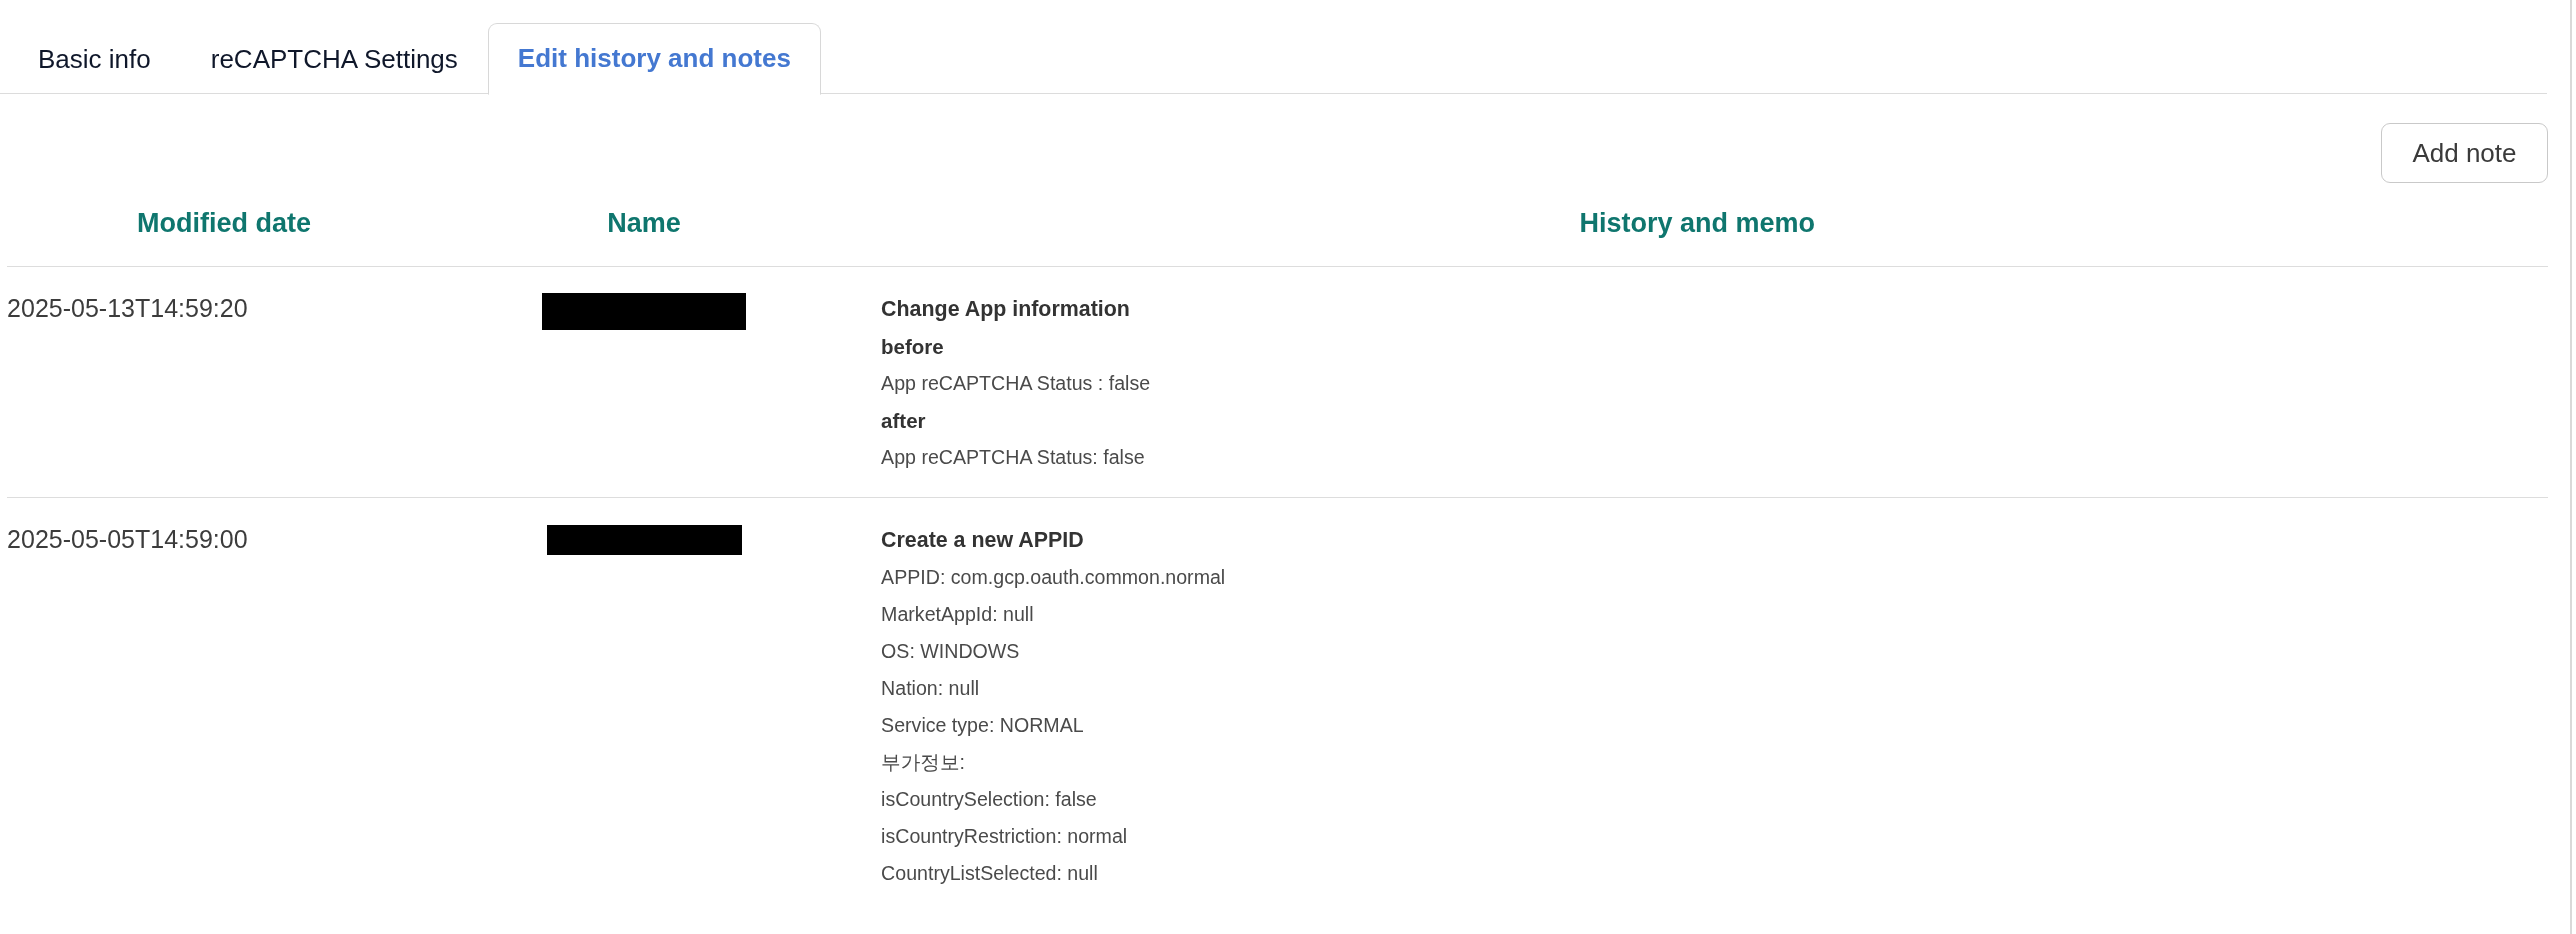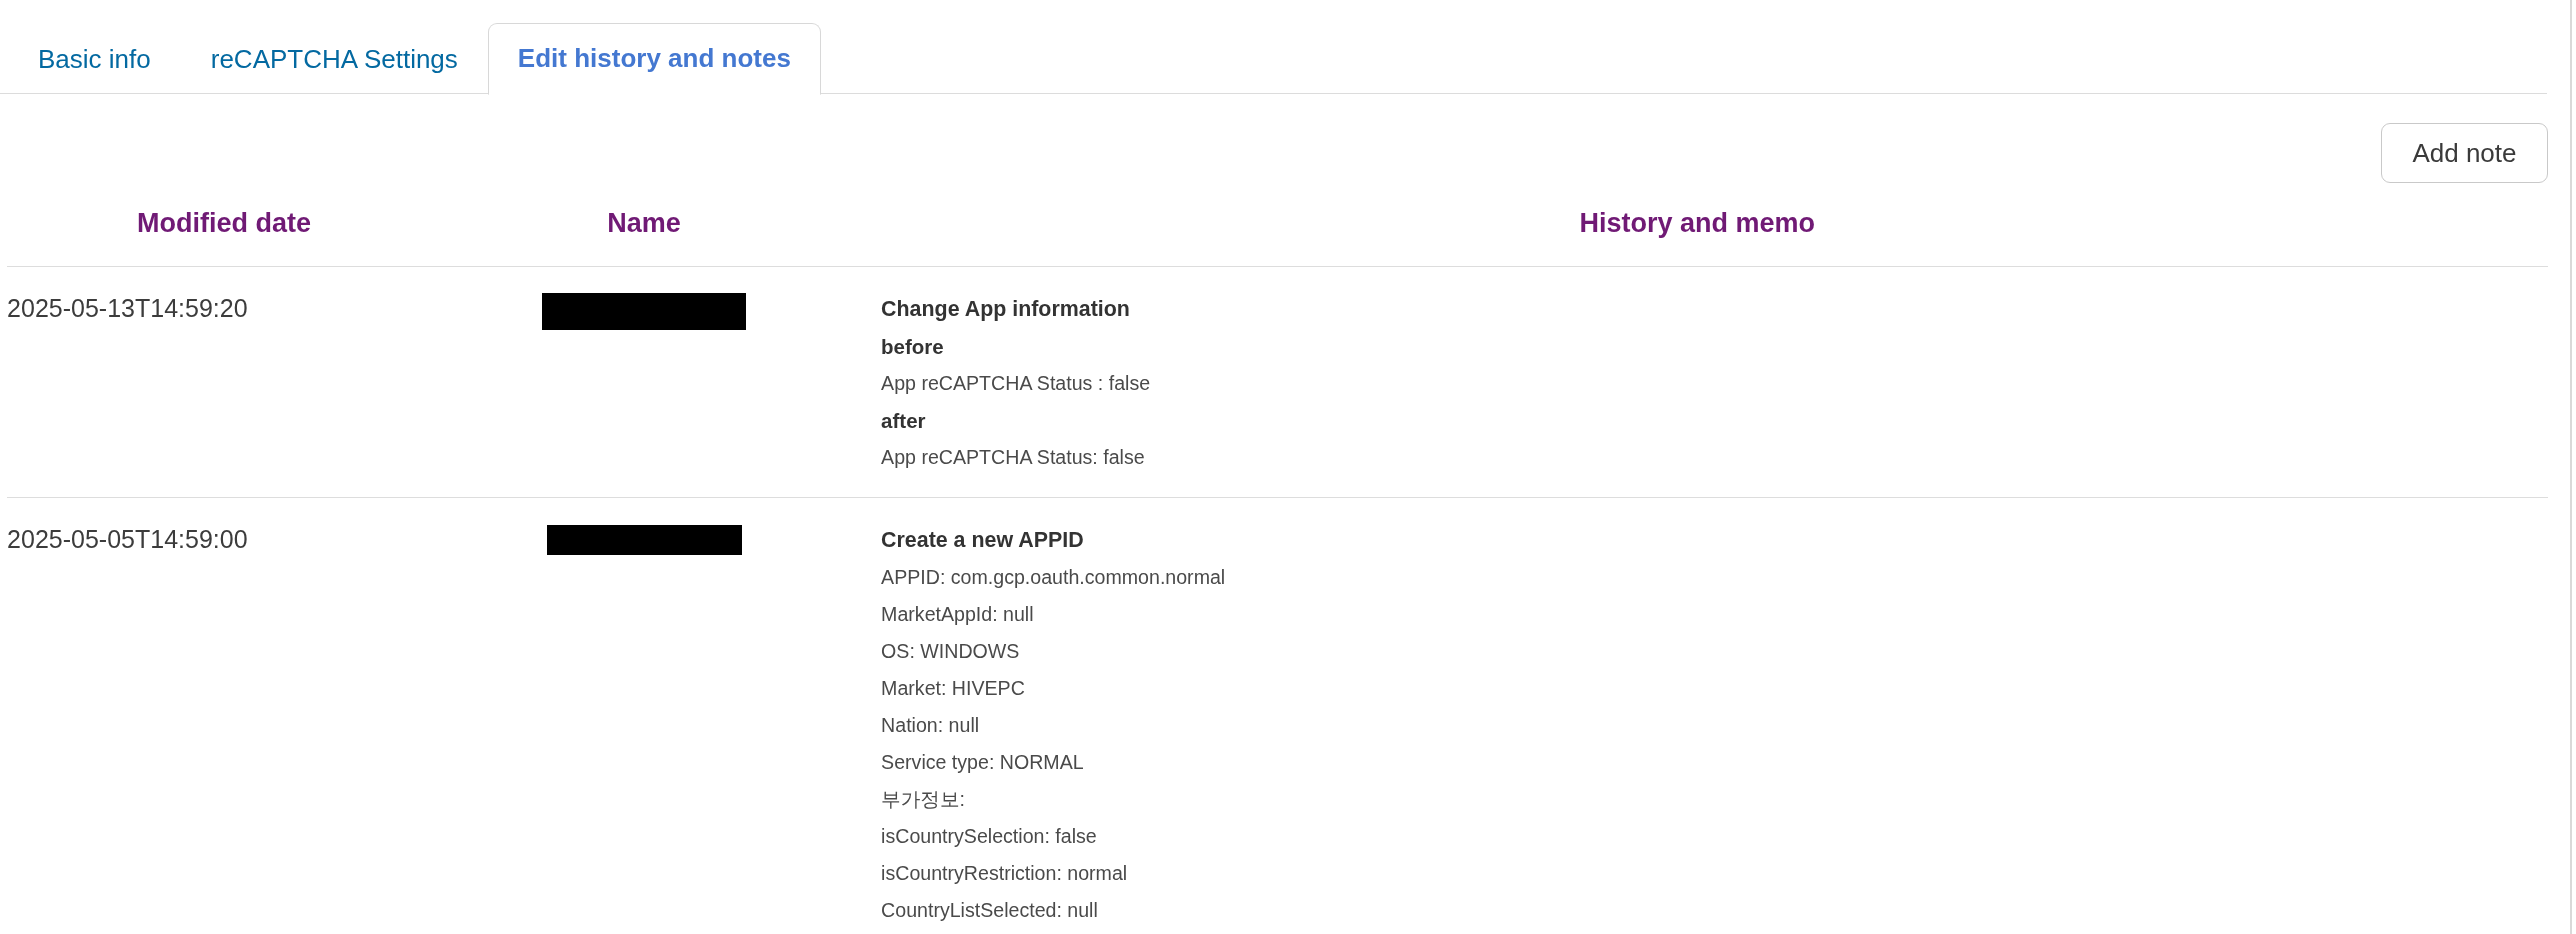--- a/index.html
+++ b/index.html
@@ -18,21 +18,21 @@
     border-bottom: 1.8px solid #dcdcdc;
     height: 94px;
     width: 2547px;
   }
   .tab {
     height: 72px;
     padding: 0 29px;
     display: flex;
     align-items: center;
     font-size: 26px;
-    color: #0369a1;
+    color: #0f172a;
     cursor: pointer;
     border: 1.8px solid transparent;
     border-bottom: none;
     margin-bottom: -1.8px;
     border-radius: 9px 9px 0 0;
     white-space: nowrap;
   }
   .tab.active {
     color: #4478d1;
     font-weight: bold;
@@ -72,21 +72,21 @@
   
   .table { width: 100%; }
   .thead {
     display: flex;
     border-bottom: 1.8px solid #dddddd;
     padding: 25px 0 27px 0;
   }
   .th {
     font-size: 27px;
     font-weight: bold;
-    color: #701a75;
+    color: #0f766e;
     text-align: center;
   }
   .trow {
     display: flex;
     border-bottom: 1.8px solid #dddddd;
     padding: 23px 0 21.4px 0;
   }
   .trow:last-child { border-bottom: none; }
   .col-date    { width: 434px; flex: 0 0 434px; }
   .col-name    { width: 406px; flex: 0 0 406px; }
@@ -163,21 +163,20 @@
         <div class="trow">
           <div class="cell col-date">2025-05-05T14:59:00</div>
           <div class="cell col-name">
             <div class="redaction"></div>
           </div>
           <div class="cell col-history">
             <div class="h-title">Create a new APPID</div>
             <div class="h-line">APPID: com.gcp.oauth.common.normal</div>
             <div class="h-line">MarketAppId: null</div>
             <div class="h-line">OS: WINDOWS</div>
-            <div class="h-line">Market: HIVEPC</div>
             <div class="h-line">Nation: null</div>
             <div class="h-line">Service type: NORMAL</div>
             <div class="h-line">부가정보:</div>
             <div class="h-line">isCountrySelection: false</div>
             <div class="h-line">isCountryRestriction: normal</div>
             <div class="h-line">CountryListSelected: null</div>
           </div>
         </div>
       </div>
   </div>

